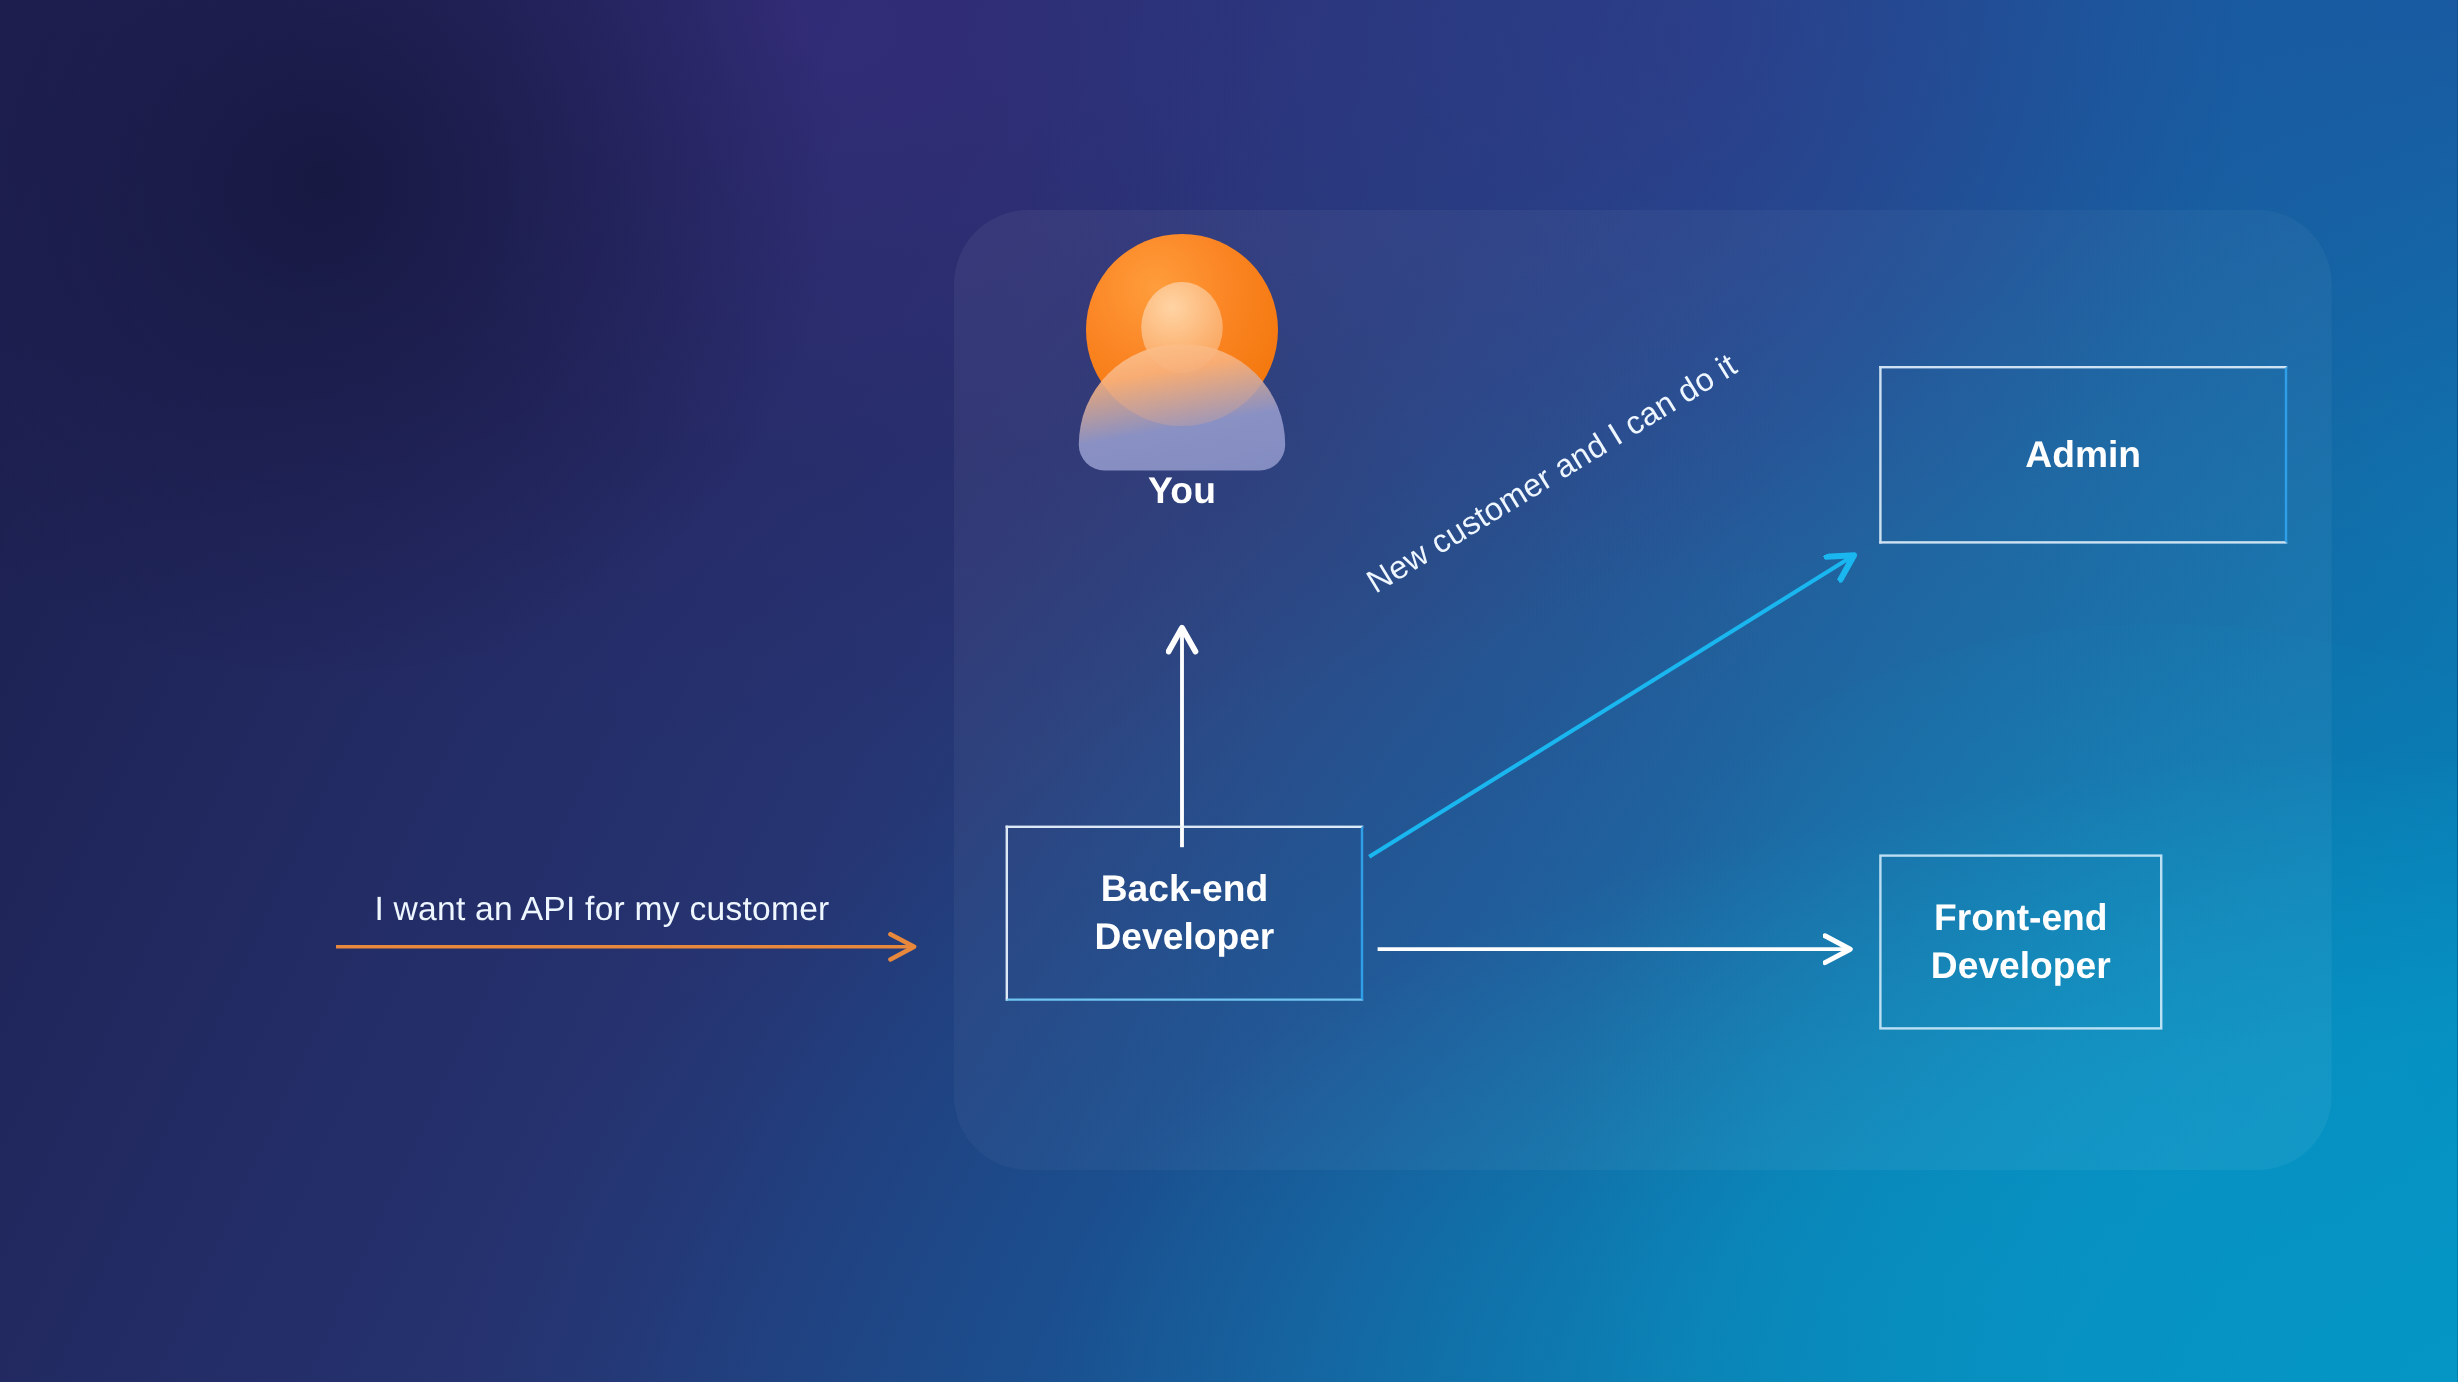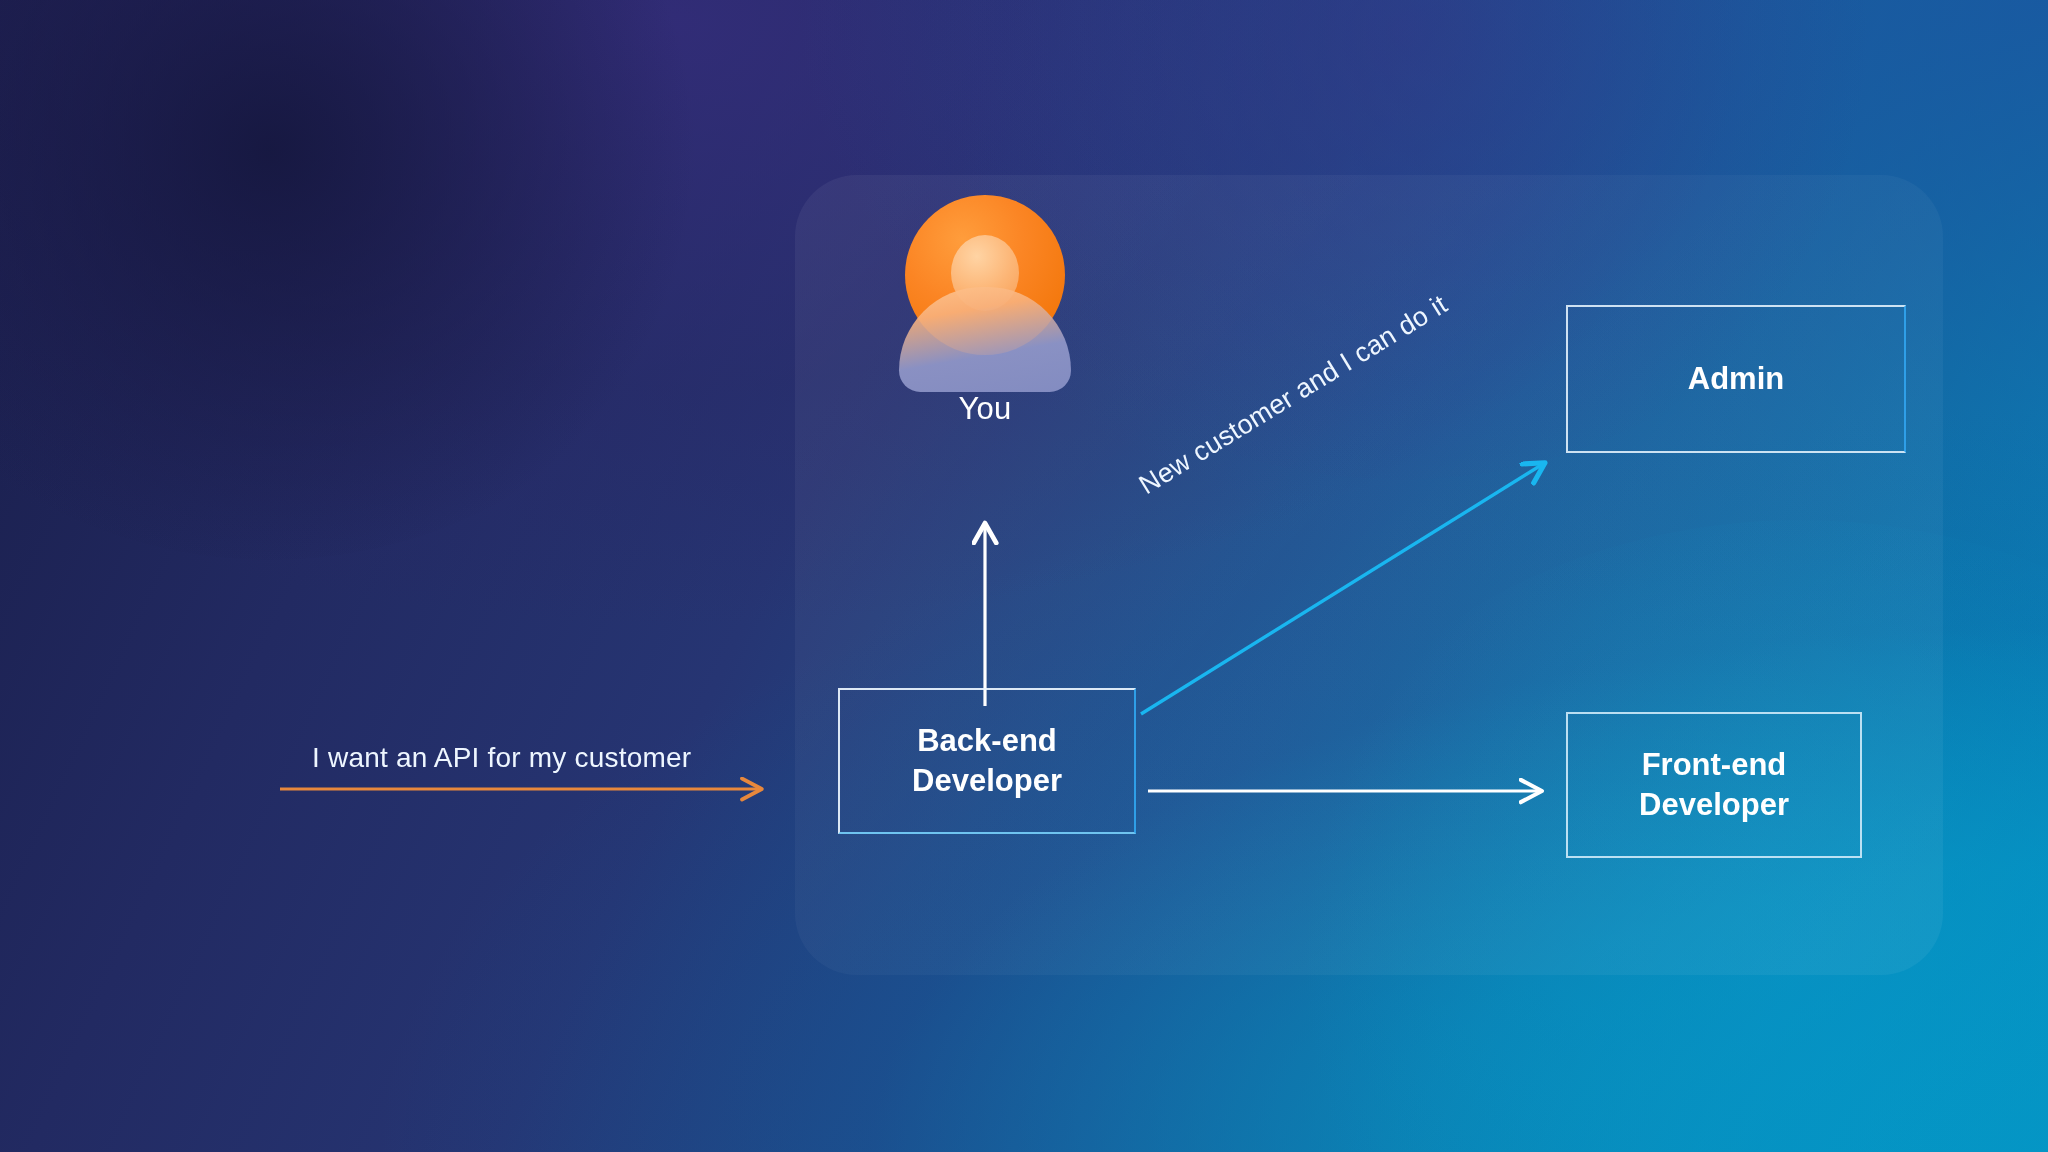--- a/index.html
+++ b/index.html
@@ -76,21 +76,21 @@
     overflow: hidden;
   }
   .av-label {
     position: absolute;
     top: 196px;
     left: -60px;
     width: 280px;
     text-align: center;
     color: #ffffff;
     font-size: 31px;
-    font-weight: normal;
+    font-weight: bold;
     letter-spacing: 0.2px;
   }
 
   
   #avatar-customer { left: 80px; top: 498px; }
   #avatar-customer .av-head {
     background: radial-gradient(circle at 36% 30%, #4fd6fb 0%, #32c6f6 42%, #1aaef0 75%, #17a6ea 100%);
   }
   #avatar-customer .av-inner {
     background: radial-gradient(circle at 38% 28%, rgba(190,235,255,0.95) 0%, rgba(150,215,252,0.85) 50%, rgba(120,200,248,0.6) 100%);
@@ -125,21 +125,21 @@
     font-weight: bold;
     line-height: 1.28;
     text-align: center;
   }
   #box-backend  { left: 838px;  top: 688px; width: 298px; height: 146px;
                   border-color: rgba(236,246,255,0.92);
                   border-right-color: #2f9fe8; border-bottom-color: #6fc4f0; }
   #box-admin    { left: 1566px; top: 305px; width: 340px; height: 148px;
                   border-color: rgba(225,240,252,0.9);
                   border-right-color: #2f9fe8; }
-  #box-frontend { left: 1566px; top: 712px; width: 296px; height: 146px;
+  #box-frontend { left: 1566px; top: 712px; width: 236px; height: 146px;
                   border-color: rgba(205,234,250,0.9); }
 
   
   #arrow-layer {
     position: absolute;
     left: 0; top: 0;
     width: 2048px; height: 1152px;
     pointer-events: none;
   }
 

